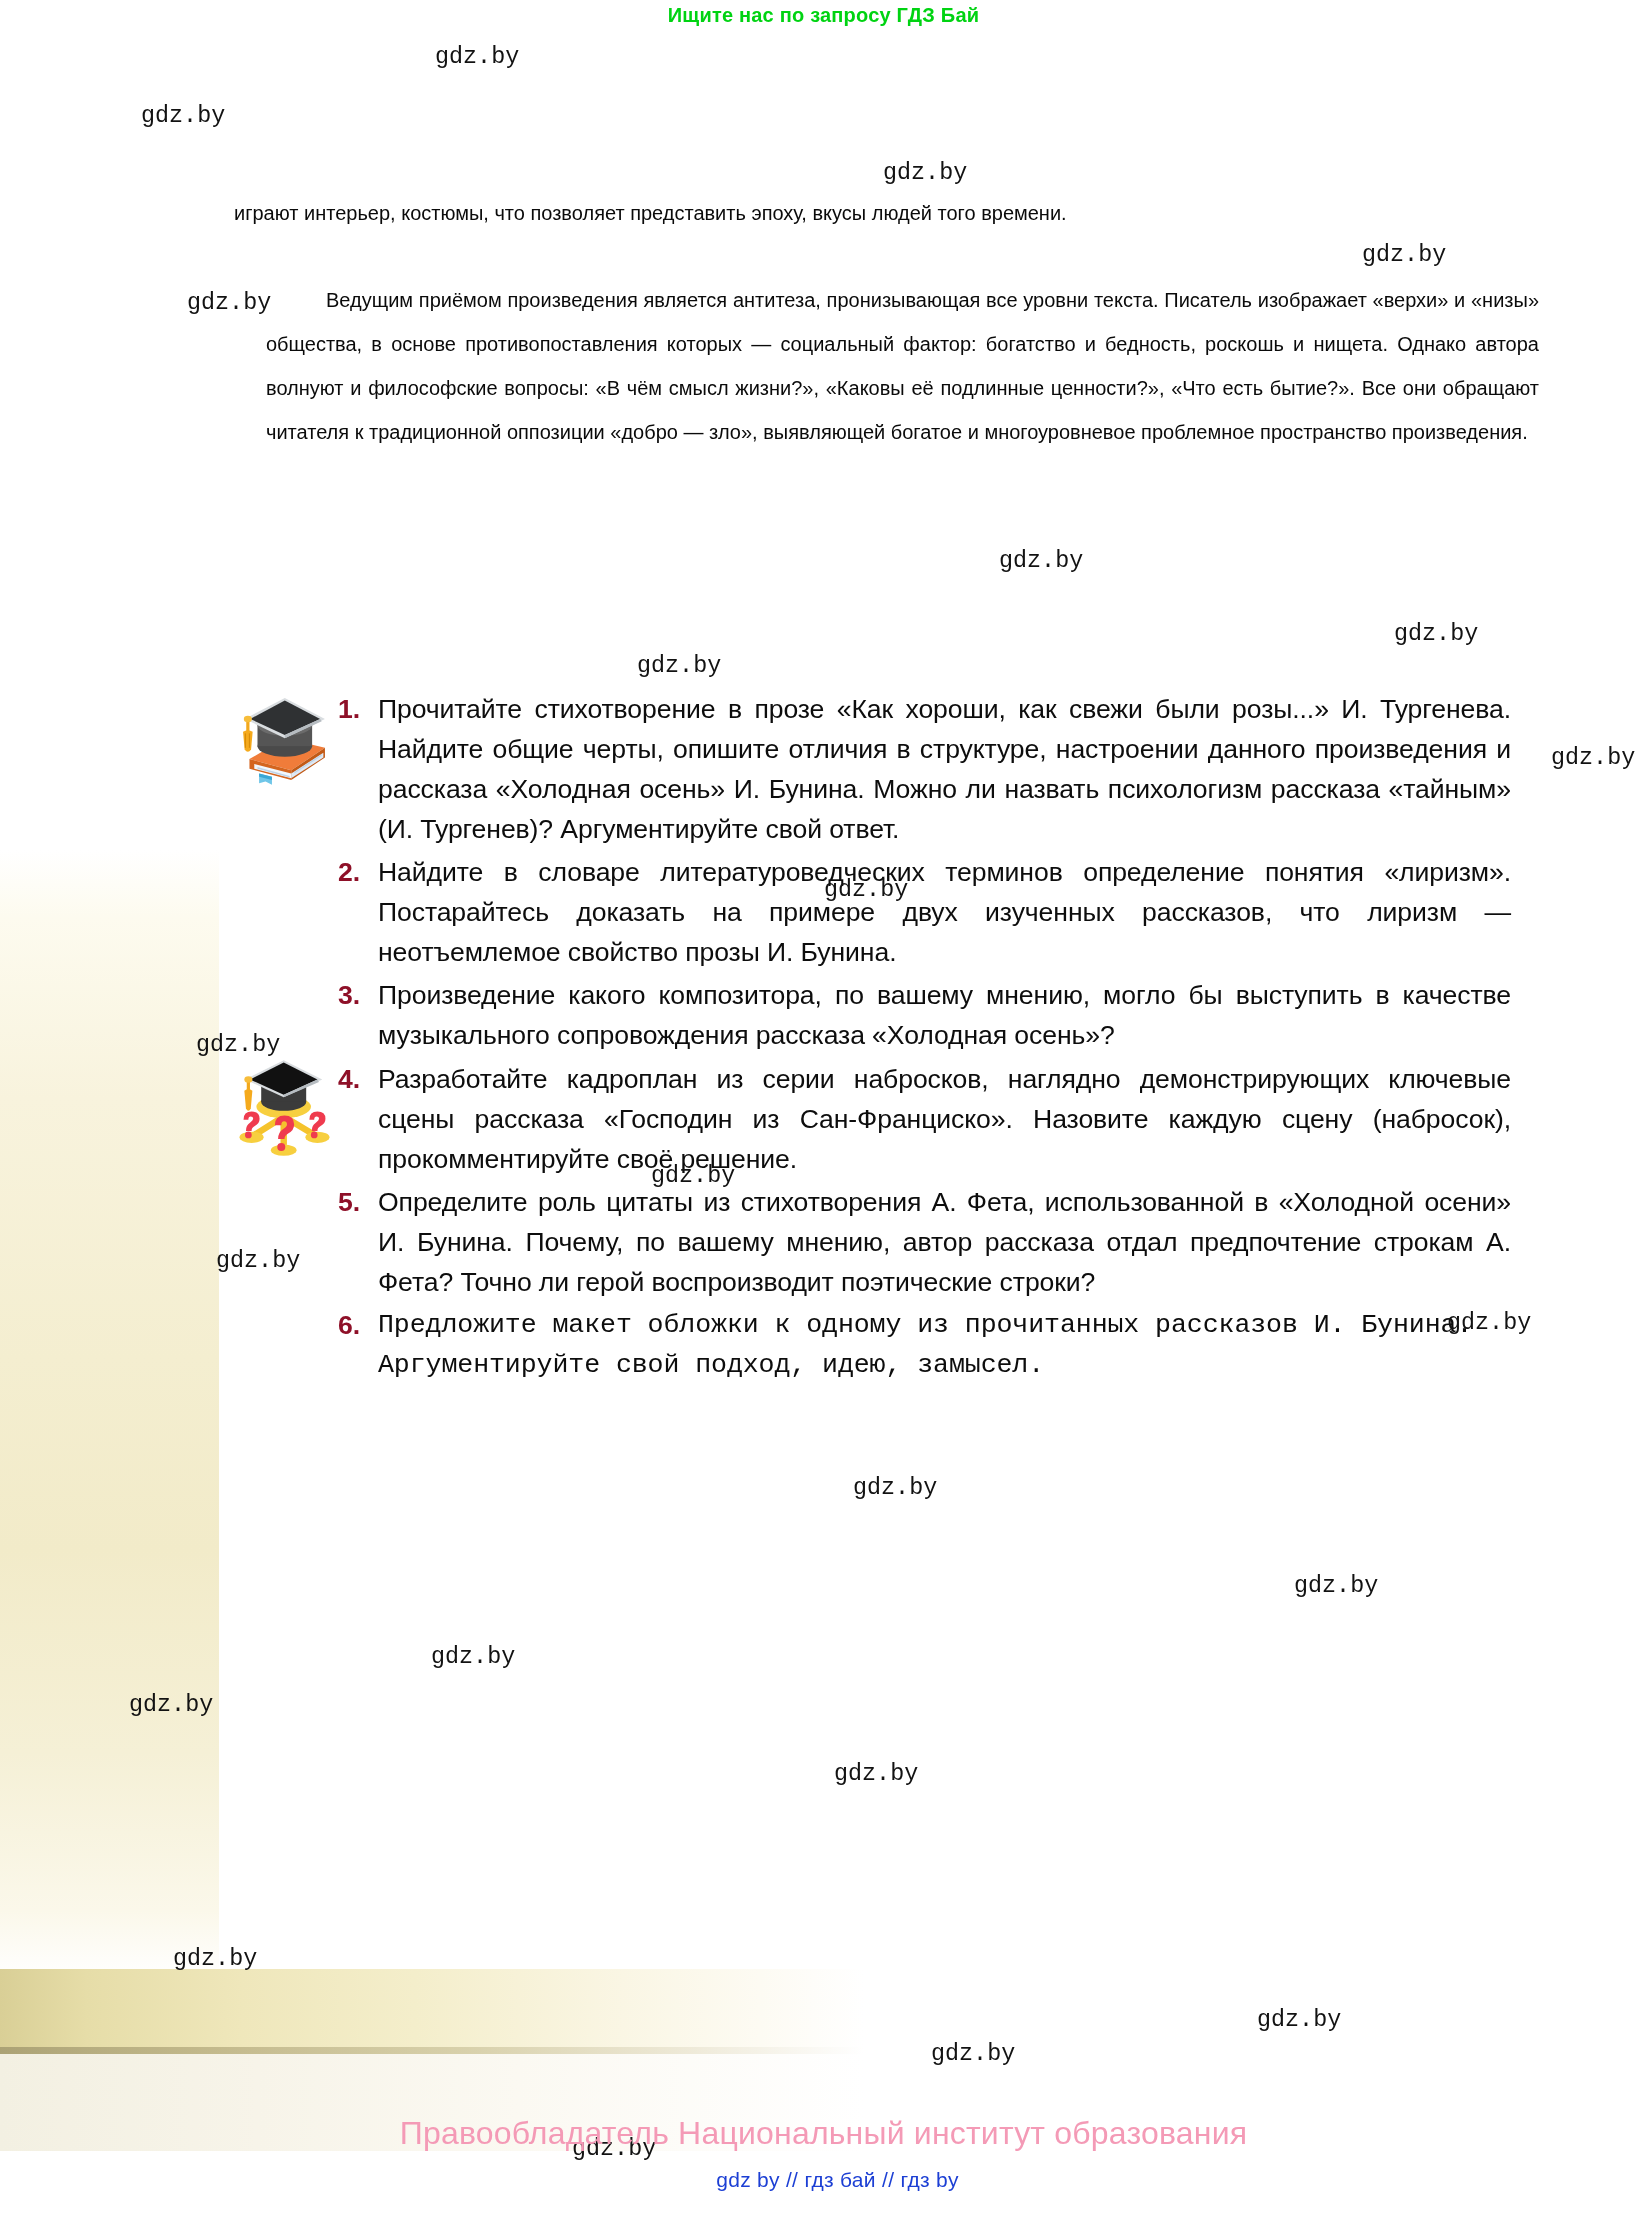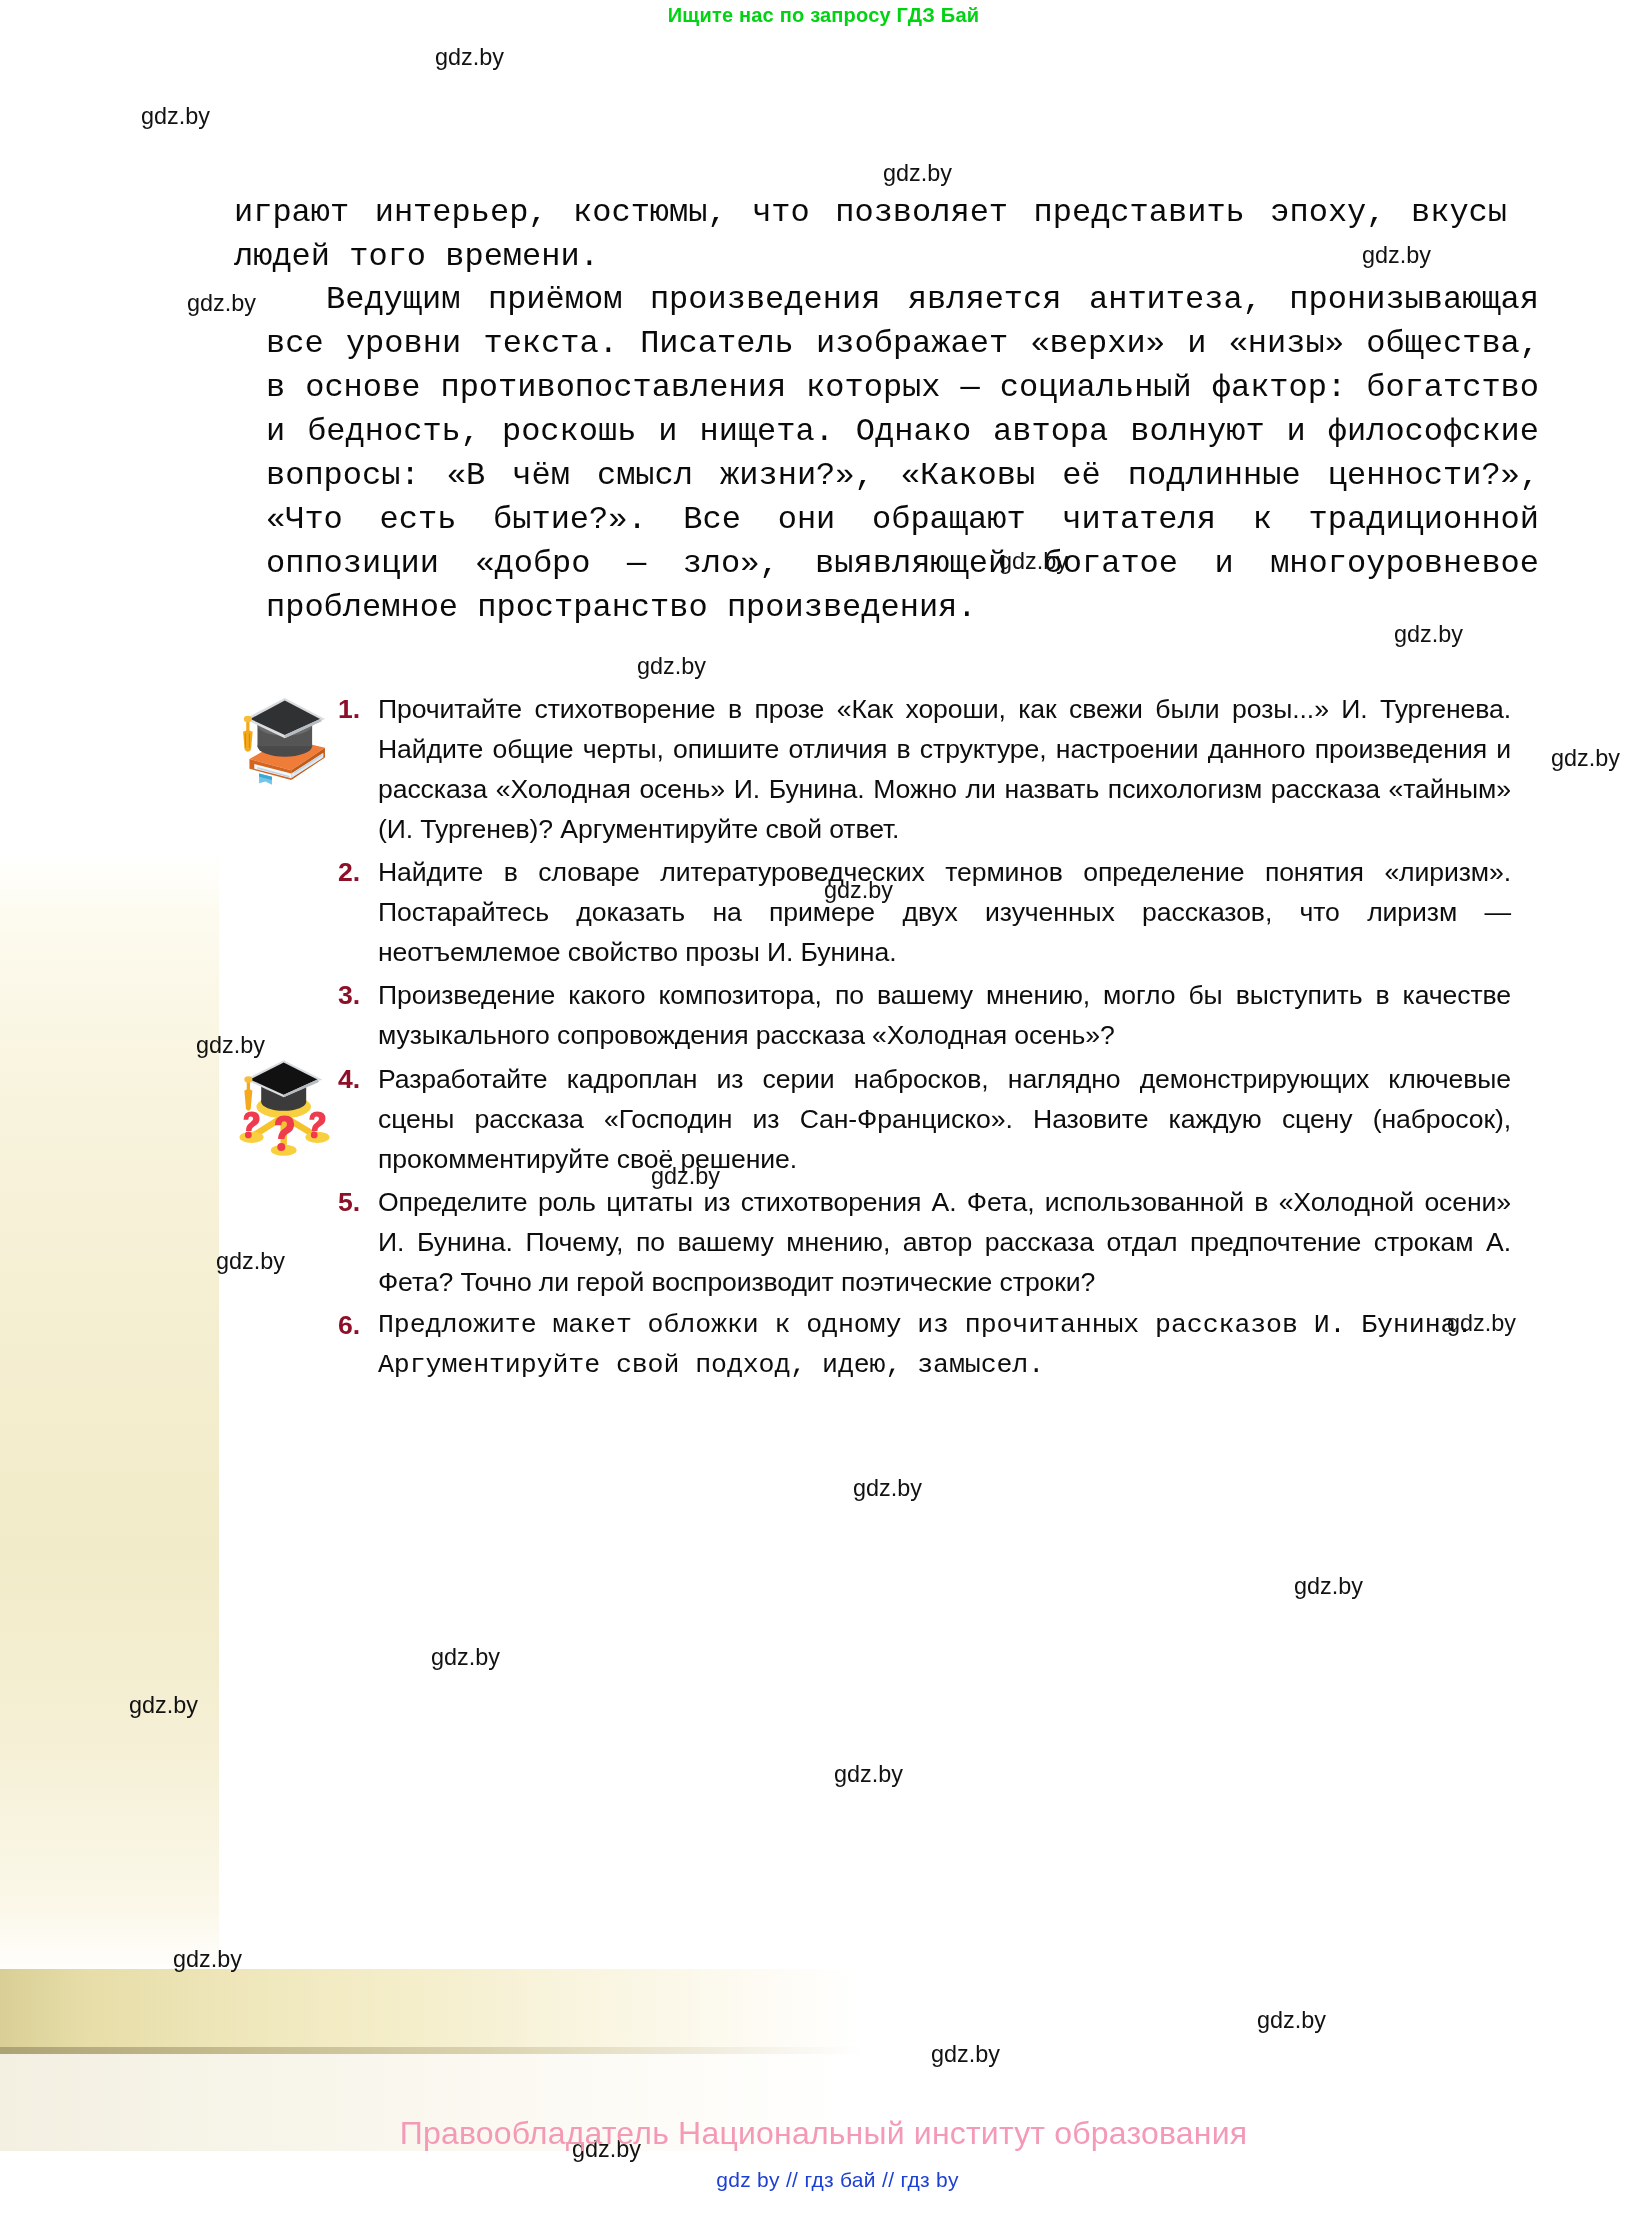--- a/index.html
+++ b/index.html
@@ -92,22 +92,22 @@
     font-weight: bold;
     color: #00d312;
     letter-spacing: 0.2px;
   }
 
   
   .prose {
     position: absolute;
     left: 234px;
     width: 1273px;
-    font-family: Liberation Mono, monospace;
-    font-size: 32px;
+    font-family: Liberation Sans, sans-serif;
+    font-size: 20px;
     line-height: 44px;
     color: #0a0a0a;
     text-align: justify;
     text-justify: inter-word;
   }
   .prose.p1 { top: 191px; }
   .prose.p2 { top: 278px; text-indent: 60px; margin-left: 32px; }
 
   
   .tasks {
@@ -141,21 +141,21 @@
   .task-body.last-left { text-align: left; font-family: Liberation Mono, monospace; }
 
   
   .icon-wrap { position: absolute; }
   .icon-cap-book { left: 235px; top: 690px; width: 98px; height: 98px; }
   .icon-cap-quest { left: 232px; top: 1057px; width: 105px; height: 106px; }
 
   
   .wm {
     position: absolute;
-    font-family: Liberation Sans, sans-serif;
+    font-family: Liberation Mono, monospace;
     font-size: 23.4px;
     color: #121212;
     white-space: nowrap;
     pointer-events: none;
   }
 
   
   .copyright {
     position: absolute;
     left: 0;

